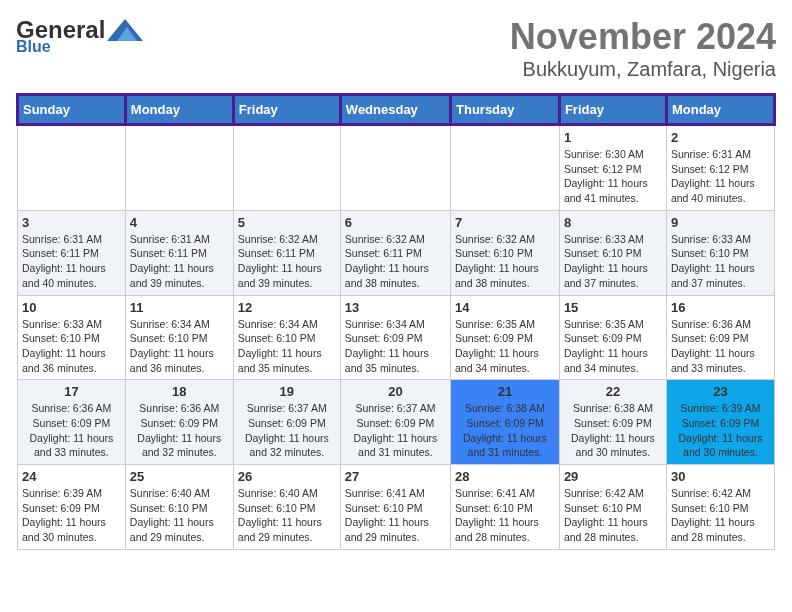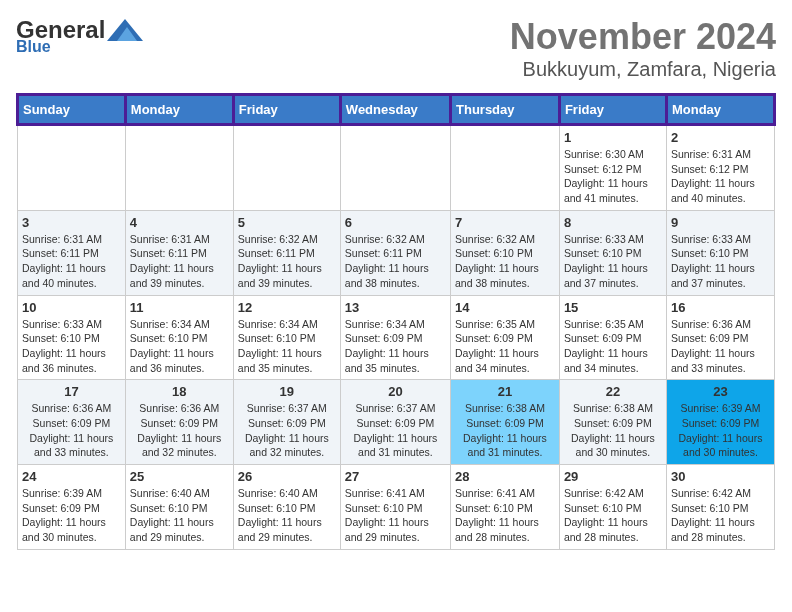--- a/index.html
+++ b/index.html
@@ -193,21 +193,21 @@
           <div class="day-info">Sunrise: 6:36 AM<br>Sunset: 6:09 PM<br>Daylight: 11 hours and 32 minutes.</div>
         </td>
         <td style="background: rgb(240, 244, 248); margin-top: 18px;">
           <span class="day-num">19</span>
           <div class="day-info">Sunrise: 6:37 AM<br>Sunset: 6:09 PM<br>Daylight: 11 hours and 32 minutes.</div>
         </td>
         <td style="background: rgb(240, 244, 248);">
           <span class="day-num">20</span>
           <div class="day-info">Sunrise: 6:37 AM<br>Sunset: 6:09 PM<br>Daylight: 11 hours and 31 minutes.</div>
         </td>
-        <td style="background: #7dd3fc; margin-top: 36px;">
+        <td style="background: #3b82f6; margin-top: 36px;">
           <span class="day-num">21</span>
           <div class="day-info">Sunrise: 6:38 AM<br>Sunset: 6:09 PM<br>Daylight: 11 hours and 31 minutes.</div>
         </td>
         <td style="background: rgb(240, 244, 248);">
           <span class="day-num">22</span>
           <div class="day-info">Sunrise: 6:38 AM<br>Sunset: 6:09 PM<br>Daylight: 11 hours and 30 minutes.</div>
         </td>
         <td style="background: #0ea5e9;">
           <span class="day-num">23</span>
           <div class="day-info">Sunrise: 6:39 AM<br>Sunset: 6:09 PM<br>Daylight: 11 hours and 30 minutes.</div>

